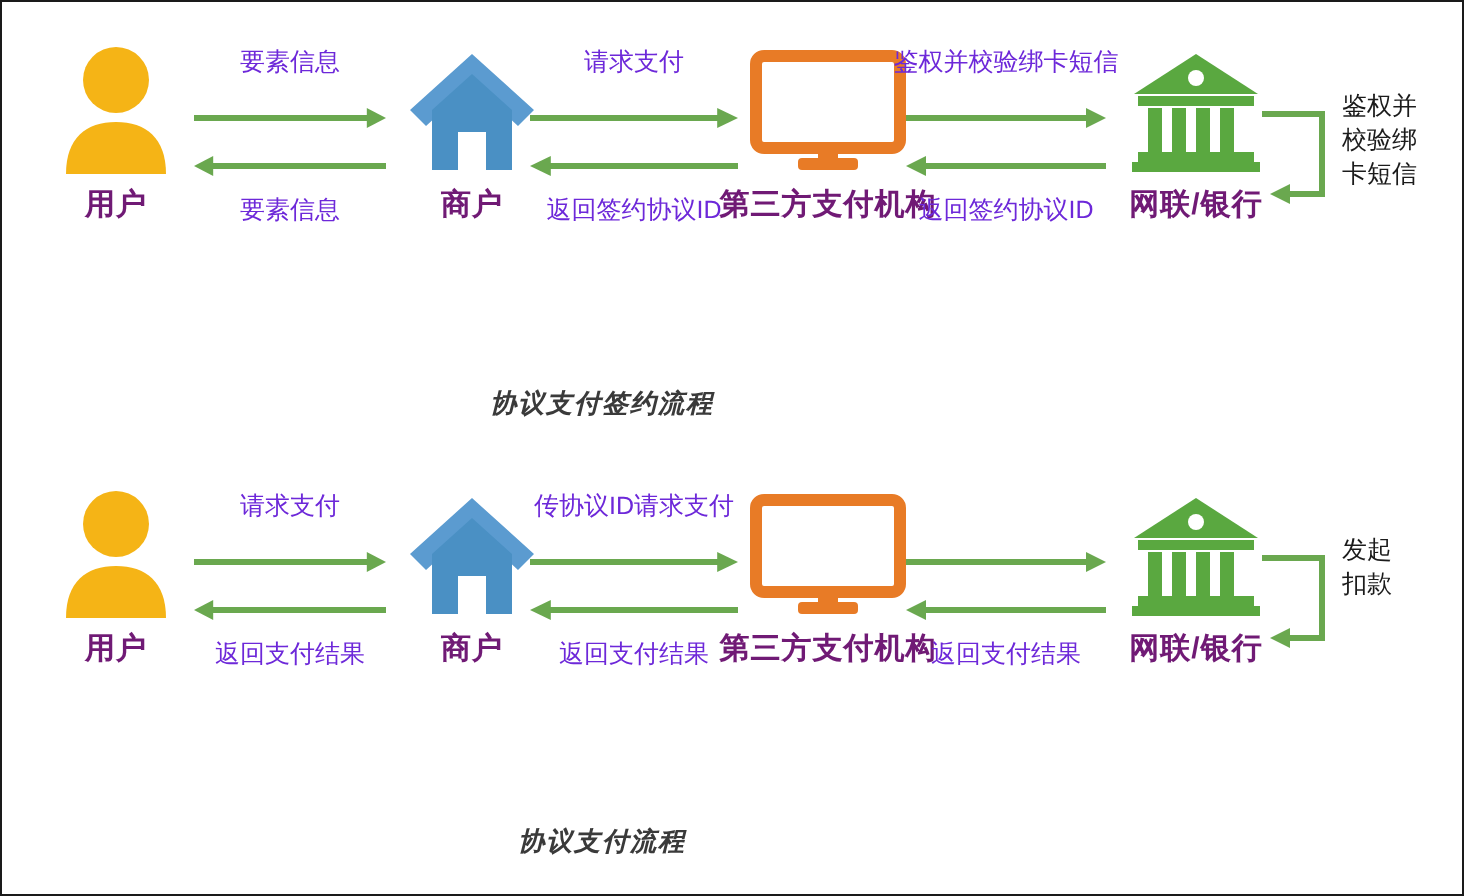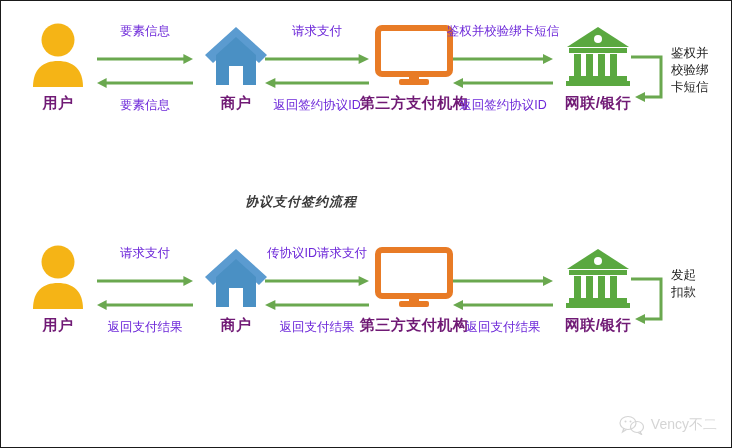--- a/index.html
+++ b/index.html
@@ -377,28 +377,16 @@
         <path d="M0 8 L30 8 L30 48 L12 48" fill="none" stroke="#6aa84f" stroke-width="3"></path>
         <path d="M14 43 L4 48 L14 53 Z" fill="#6aa84f"></path>
       </svg>
       <div class="loop-text">
         <span>发起</span>
         <span>扣款</span>
       </div>
     </div>
   </div>
 
-
-  <div class="watermark">
-    <span>
-      <svg width="26" height="20" viewBox="0 0 26 20" aria-hidden="true">
-        <ellipse cx="9" cy="8" rx="8" ry="6.5" fill="none" stroke="#9a9a9a" stroke-width="1.2"></ellipse>
-        <path d="M5 13 L3.5 17 L7.5 14.5" fill="none" stroke="#9a9a9a" stroke-width="1.2"></path>
-        <ellipse cx="18" cy="12" rx="6.5" ry="5.5" fill="none" stroke="#9a9a9a" stroke-width="1.2"></ellipse>
-        <path d="M21 16.5 L22.5 19.5 L19 17.5" fill="none" stroke="#9a9a9a" stroke-width="1.2"></path>
-        <circle cx="6.5" cy="6.5" r="1" fill="#9a9a9a"></circle>
-        <circle cx="11.5" cy="6.5" r="1" fill="#9a9a9a"></circle>
-      </svg>
-    </span>
-    <span class="wm-text">Vency不二</span>
-  </div>
+  <div class="caption c-bottom">协议支付流程</div>
+
 
 </div>
 
 </body></html>

